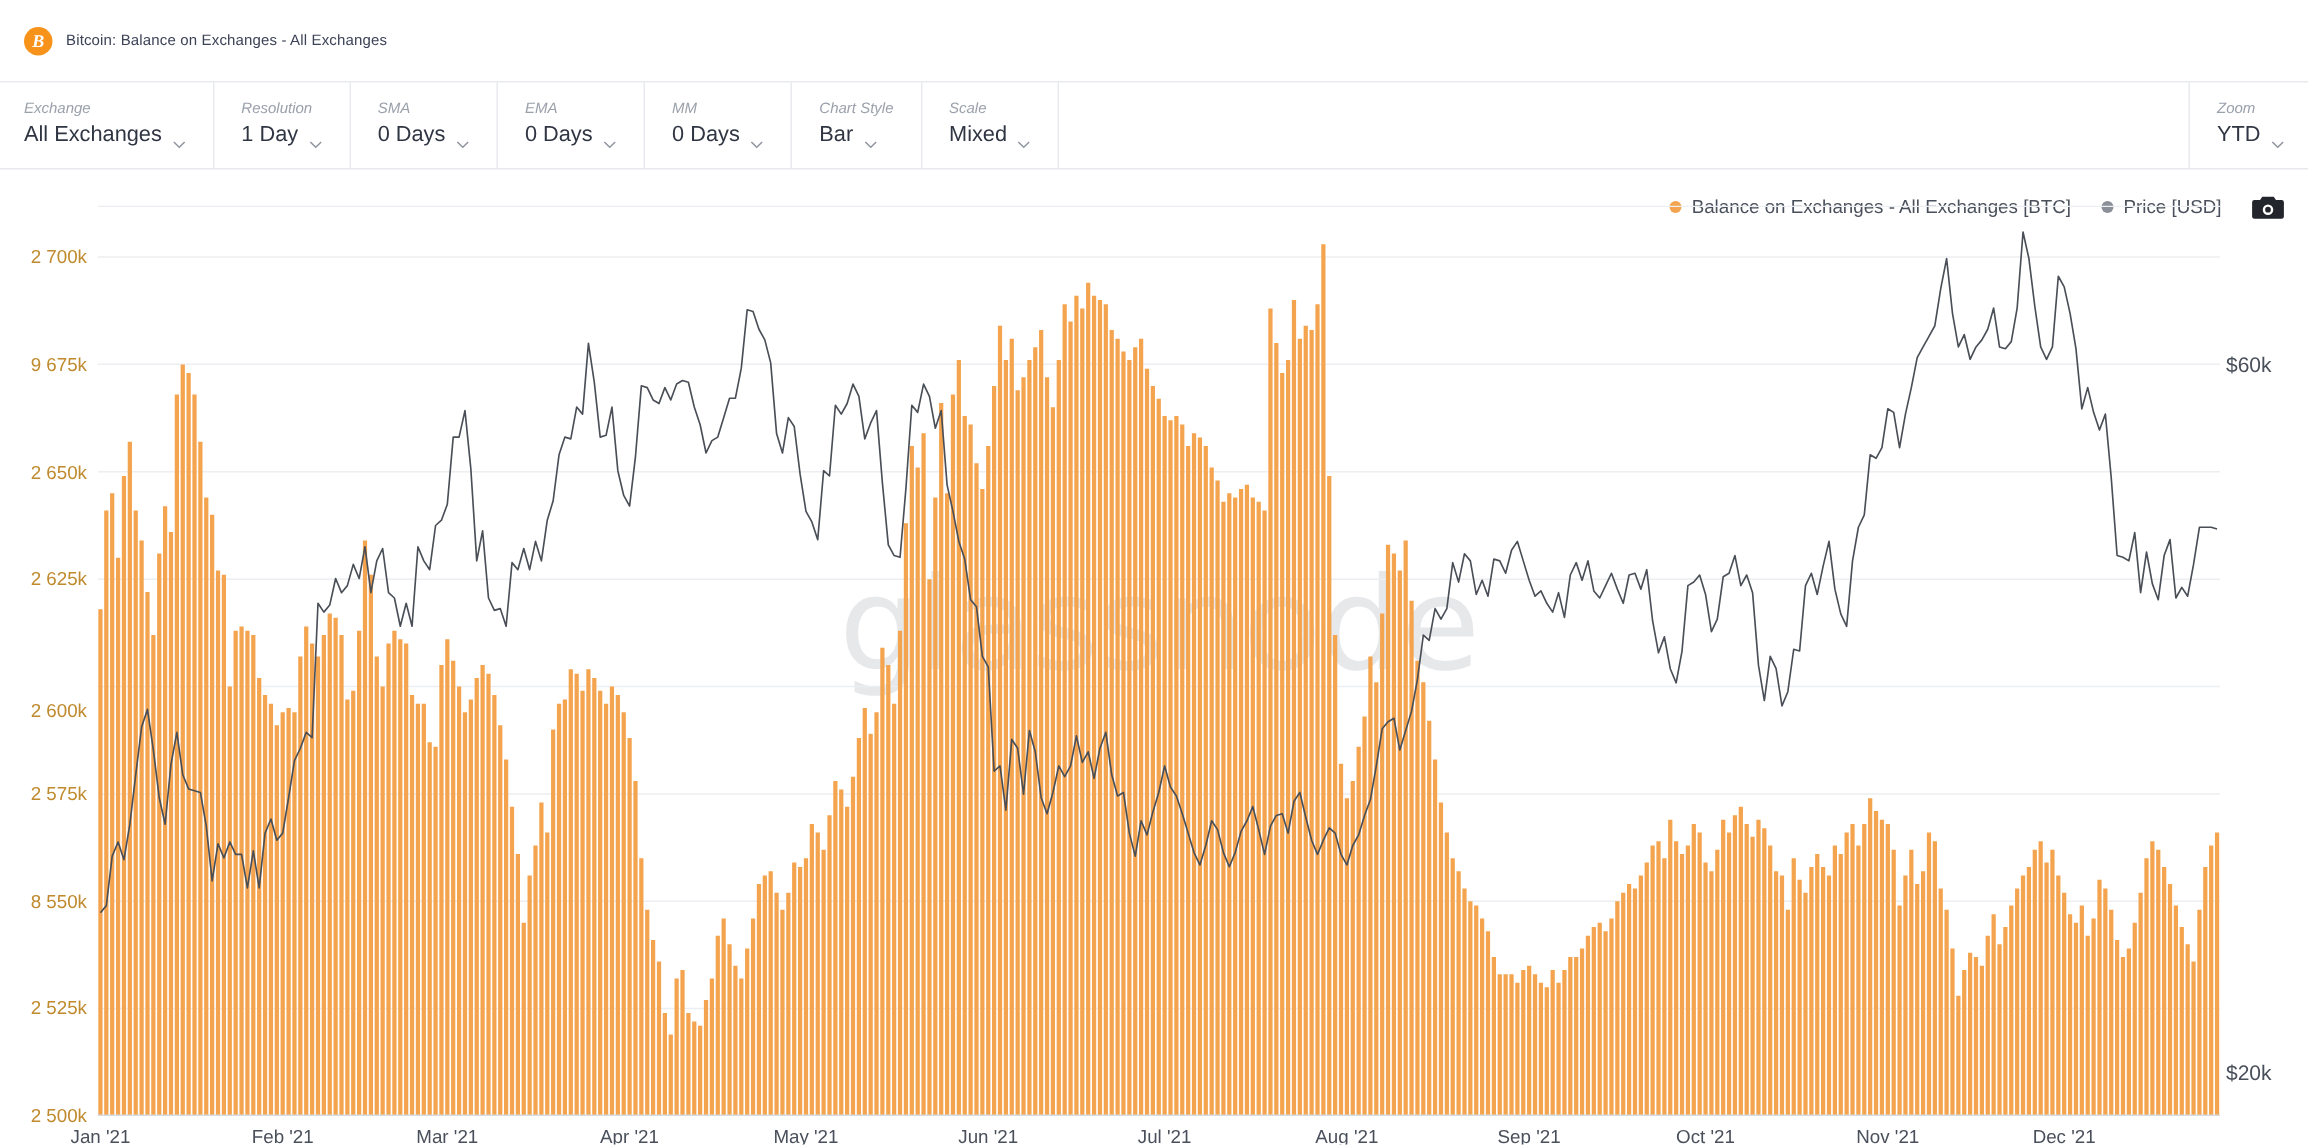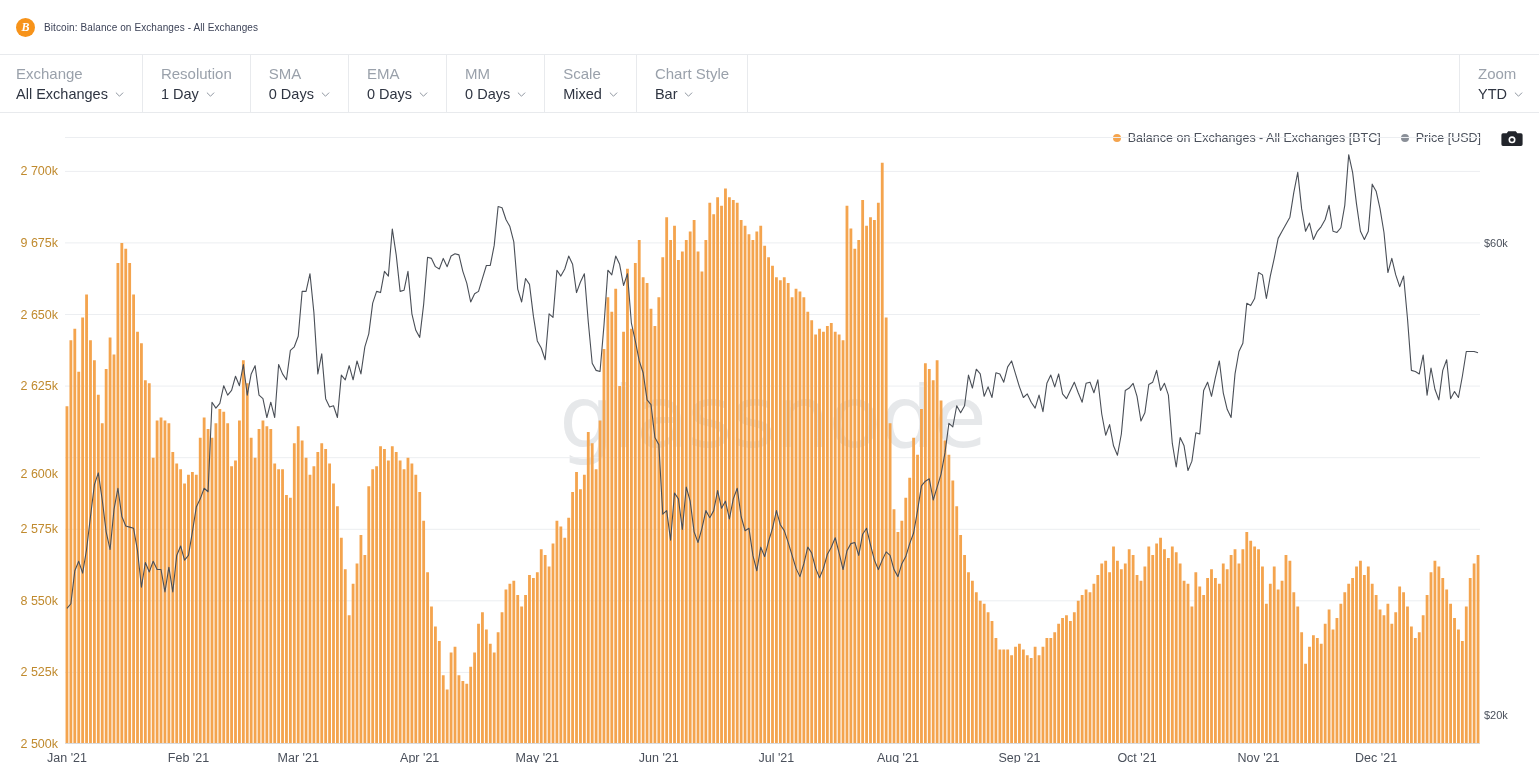--- a/index.html
+++ b/index.html
@@ -44,22 +44,22 @@
     position: absolute; left: 0; top: 55px; width: 1539px; height: 58px;
     border-bottom: 1px solid #e8eaed;
     display: flex; align-items: stretch;
   }
   .tb-cell {
     display: flex; flex-direction: column; justify-content: center;
     padding: 0 18px; border-right: 1px solid #e8eaed;
     min-width: 0;
   }
   .tb-cell.first { padding-left: 16px; }
-  .tb-label { font-size: 15px; color: #9aa1ab; line-height: 1.45; }
-  .tb-valrow { display: flex; align-items: center; gap: 7px; }
+  .tb-label { font-size: 10px; color: #9aa1ab; line-height: 1.45; font-style: italic; }
+  .tb-valrow { display: flex; align-items: flex-end; gap: 7px; }
   .tb-value { font-size: 14.5px; color: #2f3542; line-height: 1.35; }
   .chev { width: 9px; height: 9px; flex: none; color: #8e959f; }
   .tb-spacer { flex: 1 1 auto; border-right: 1px solid #e8eaed; }
   .tb-cell.zoom { border-right: none; padding-right: 16px; }
 
   
   .legend {
     position: absolute; right: 16px; top: 126px;
     display: flex; align-items: center; gap: 20px; height: 24px;
   }
@@ -77,21 +77,21 @@
   .svg-layer { position: absolute; left: 0; top: 0; }
 
   .ytick {
     position: absolute; right: 0; transform: translateY(-50%);
     font-size: 12.5px; color: #c08a2e; white-space: nowrap;
   }
   .ytick-left-col { position: absolute; left: 0; top: 24px; width: 58px; height: 607px; }
   .ytick-right-col { position: absolute; left: 1484px; top: 24px; width: 55px; height: 607px; }
   .ytick-r {
     position: absolute; left: 0; transform: translateY(-50%);
-    font-size: 11px; color: #4a505b; white-space: nowrap;
+    font-size: 14px; color: #4a505b; white-space: nowrap;
   }
   .xlabels { position: absolute; left: 65px; top: 638px; width: 1415px; height: 20px; }
   .xlab {
     position: absolute; transform: translateX(-50%);
     font-size: 12.5px; color: #4a505b; white-space: nowrap;
   }
   .watermark {
     position: absolute; left: 65px; top: 0; width: 1415px; height: 607px;
     display: flex; align-items: center; justify-content: center;
     pointer-events: none;
@@ -165,34 +165,34 @@
         <span class="tb-valrow">
           <span class="tb-value">0 Days</span>
           <span style="display:flex">
             <svg class="chev" viewBox="0 0 10 7" fill="none" stroke="currentColor" stroke-width="1.1">
               <path d="M1 1.4 L5 5.4 L9 1.4"></path>
             </svg>
           </span>
         </span>
       </div>
       <div class="tb-cell">
+        <span class="tb-label">Chart Style</span>
+        <span class="tb-valrow">
+          <span class="tb-value">Bar</span>
+          <span style="display:flex">
+            <svg class="chev" viewBox="0 0 10 7" fill="none" stroke="currentColor" stroke-width="1.1">
+              <path d="M1 1.4 L5 5.4 L9 1.4"></path>
+            </svg>
+          </span>
+        </span>
+      </div>
+      <div class="tb-cell">
         <span class="tb-label">Scale</span>
         <span class="tb-valrow">
           <span class="tb-value">Mixed</span>
-          <span style="display:flex">
-            <svg class="chev" viewBox="0 0 10 7" fill="none" stroke="currentColor" stroke-width="1.1">
-              <path d="M1 1.4 L5 5.4 L9 1.4"></path>
-            </svg>
-          </span>
-        </span>
-      </div>
-      <div class="tb-cell">
-        <span class="tb-label">Chart Style</span>
-        <span class="tb-valrow">
-          <span class="tb-value">Bar</span>
           <span style="display:flex">
             <svg class="chev" viewBox="0 0 10 7" fill="none" stroke="currentColor" stroke-width="1.1">
               <path d="M1 1.4 L5 5.4 L9 1.4"></path>
             </svg>
           </span>
         </span>
       </div>
       <div class="tb-spacer"></div>
       <div class="tb-cell zoom">
         <span class="tb-label">Zoom</span>

